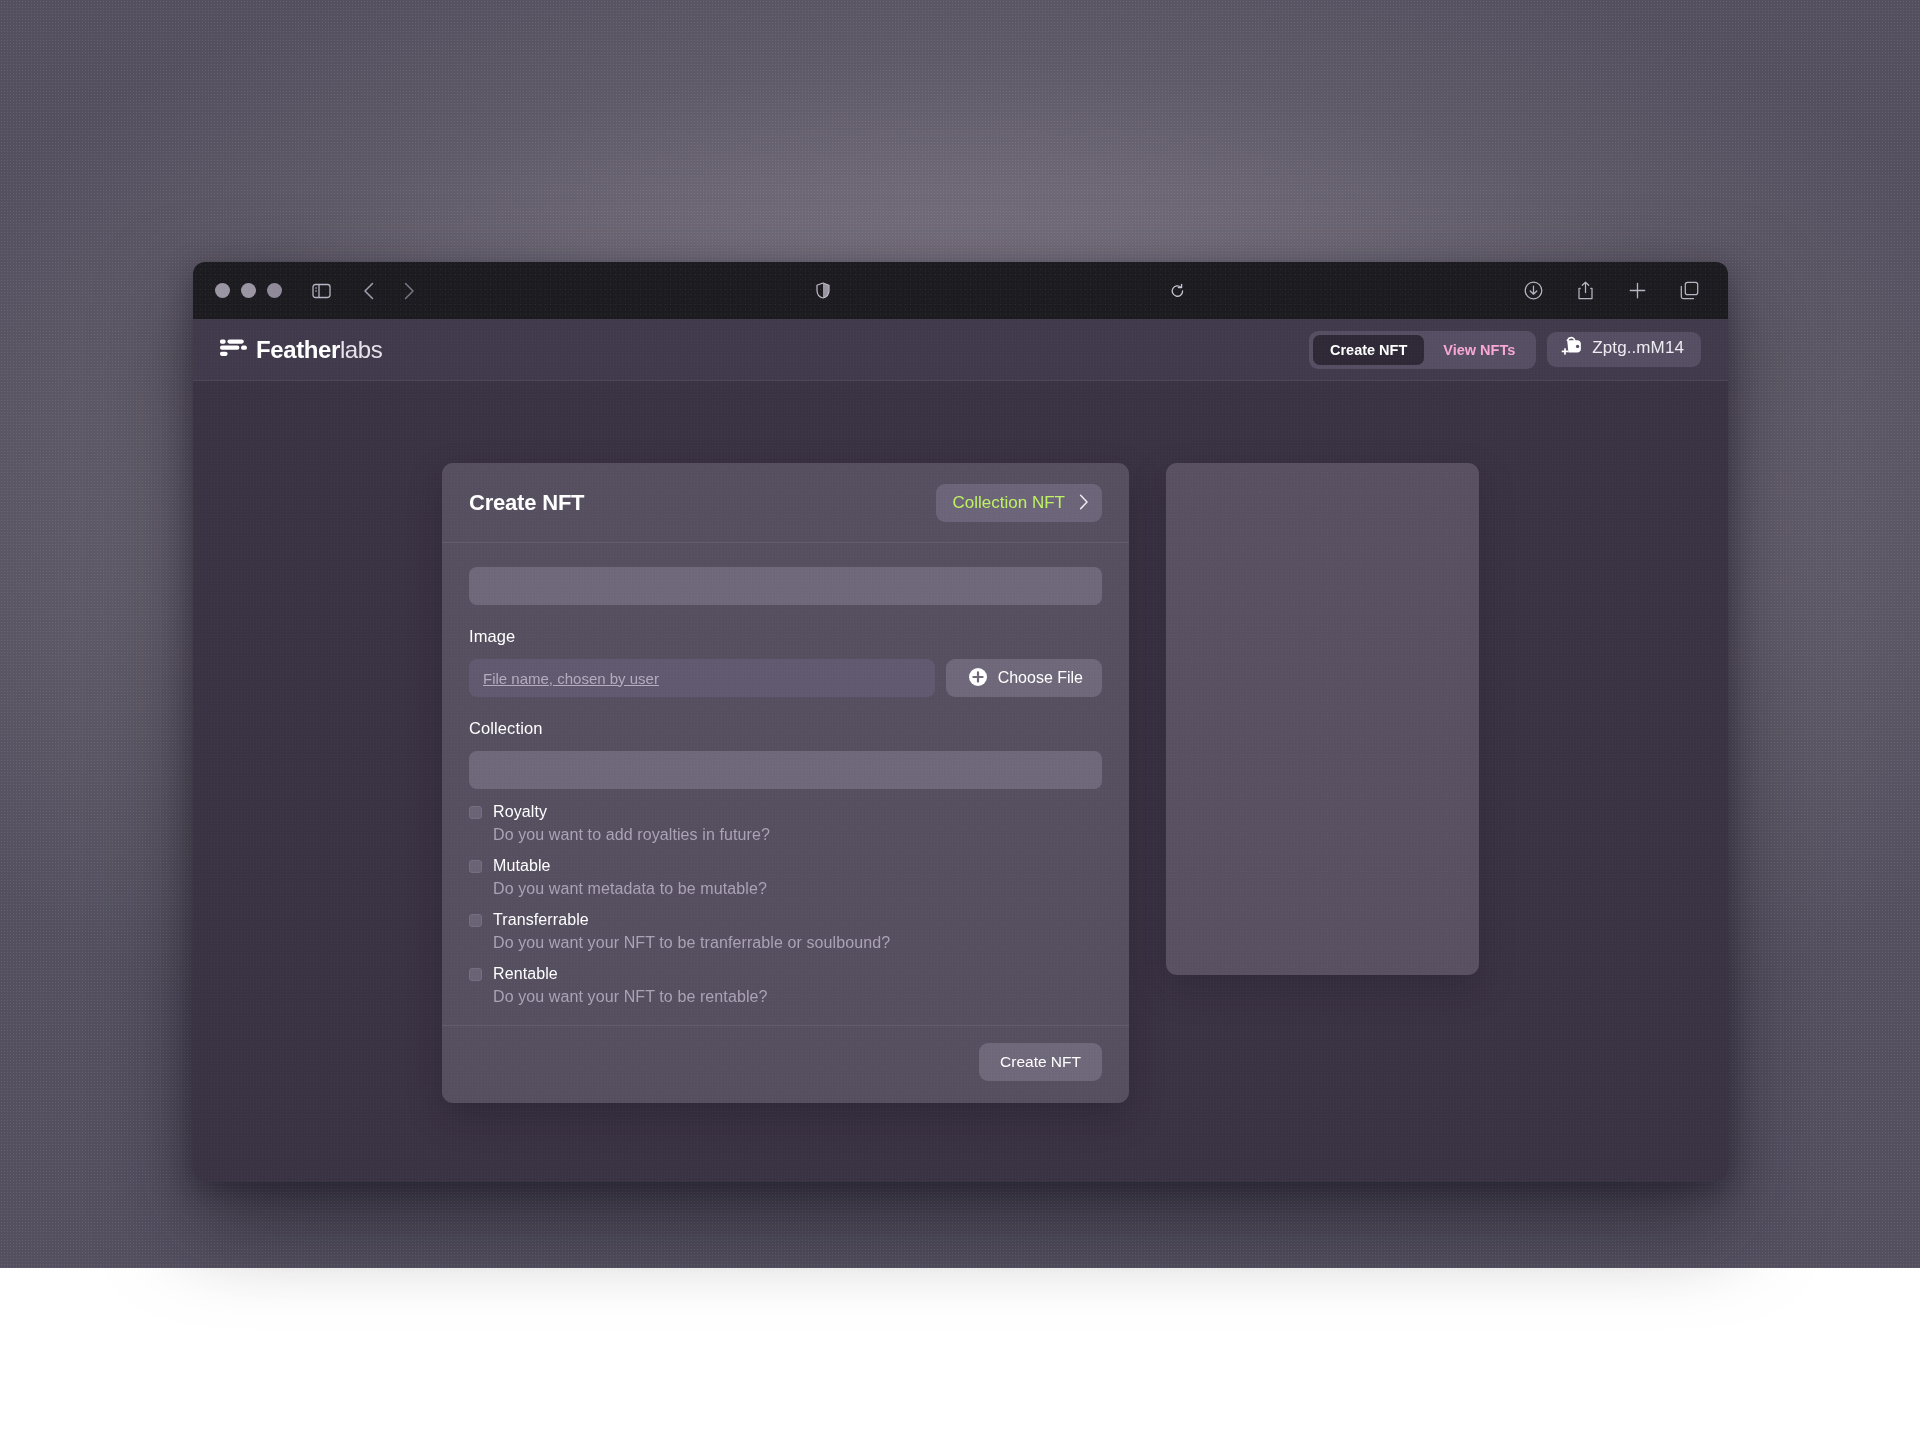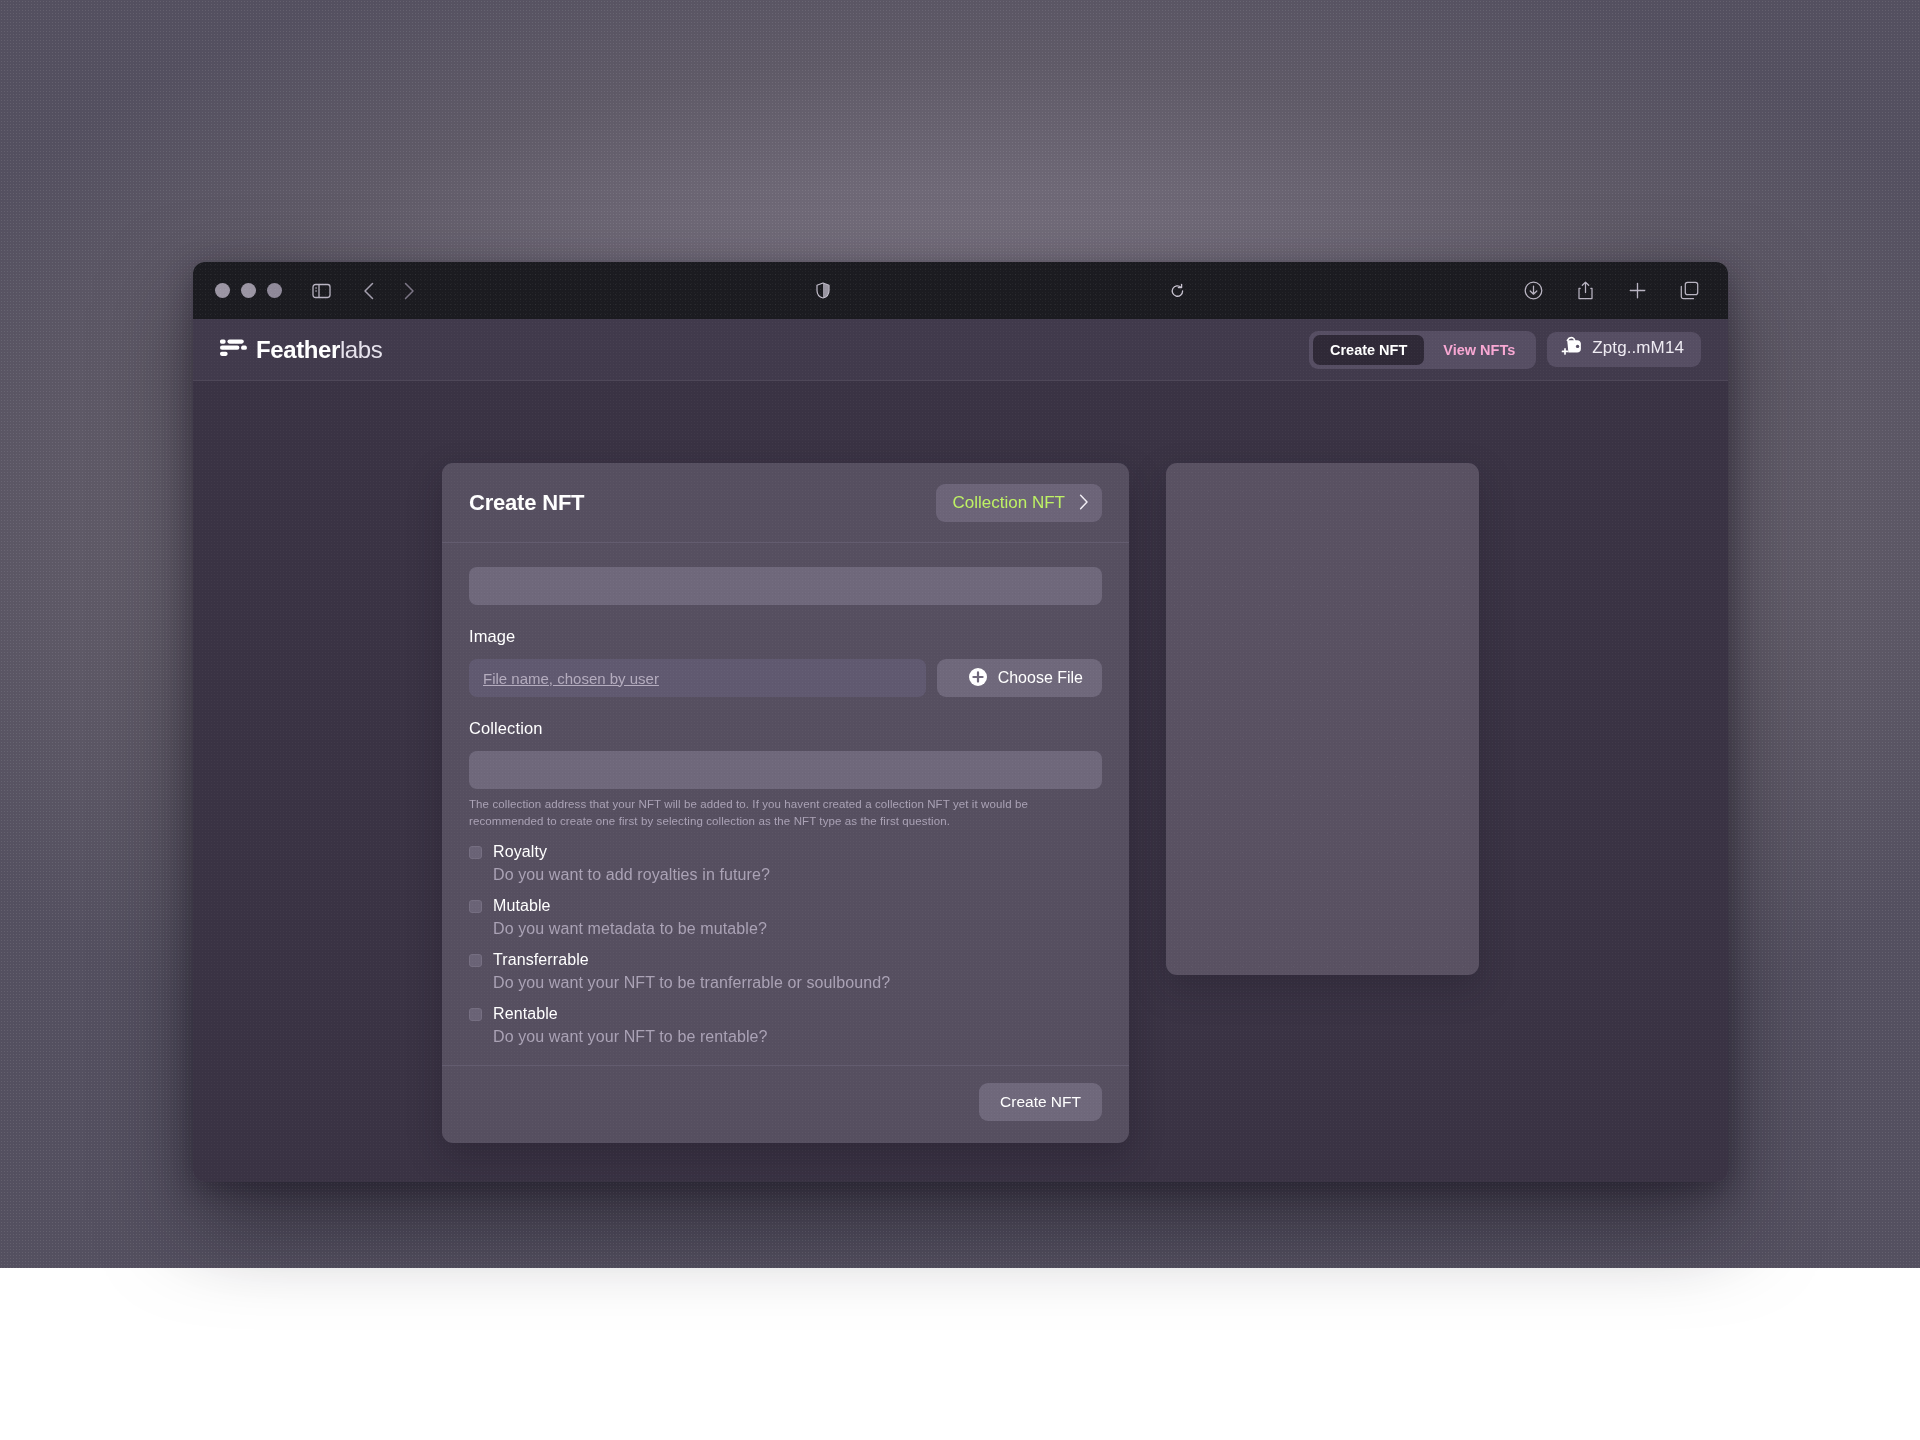--- a/index.html
+++ b/index.html
@@ -239,21 +239,21 @@
   #file-name-input::placeholder { color: #b4acbe; text-decoration: underline; }
 
   #choose-file-button {
     display: flex;
     align-items: center;
     gap: 10px;
     height: 38px;
     background: #6f687b;
     border: none;
     border-radius: 9px;
-    padding: 0 19px 0 31px;
+    padding: 0 19px 0 22px;
     cursor: pointer;
     font-family: inherit;
   }
   #choose-file-label { font-size: 16px; color: #ffffff; white-space: nowrap; }
 
   #collection-help {
     margin-top: 7px;
     font-size: 11.5px;
     line-height: 1.45;
     color: #aaa2b5;
@@ -485,21 +485,20 @@
                     </svg>
                   </span>
                   <span id="choose-file-label">Choose File</span>
                 </button>
               </div>
             </div>
 
             <div>
               <label class="field-label">Collection</label>
               <input class="text-input" type="text" placeholder="" style="">
-              <p id="collection-help">The collection address that your NFT will be added to. If you havent created a collection NFT yet it would be recommended to create one first by selecting collection as the NFT type as the first question.</p>
             </div>
 
             <div id="options-list">
 
               <div class="option-row">
                 <div class="option-head">
                   <span class="checkbox"></span>
                   <span class="option-title">Royalty</span>
                 </div>
                 <div class="option-help">Do you want to add royalties in future?</div>

